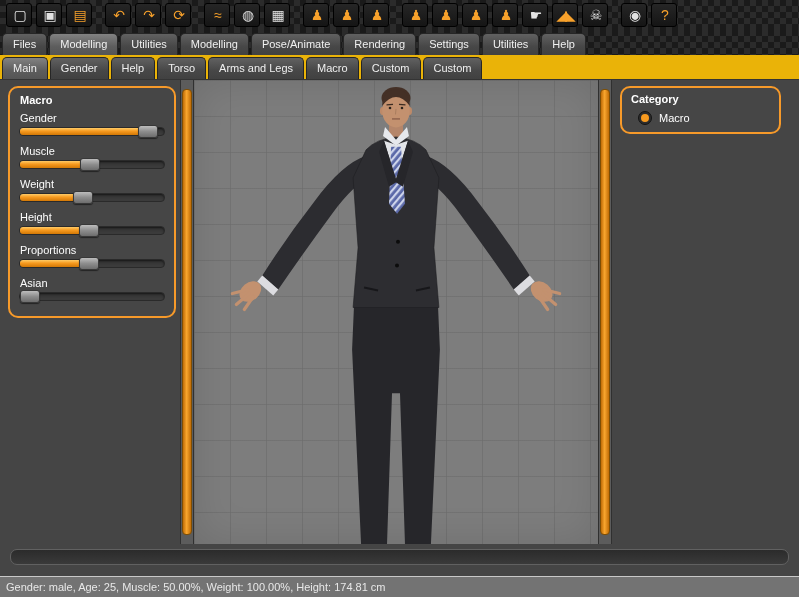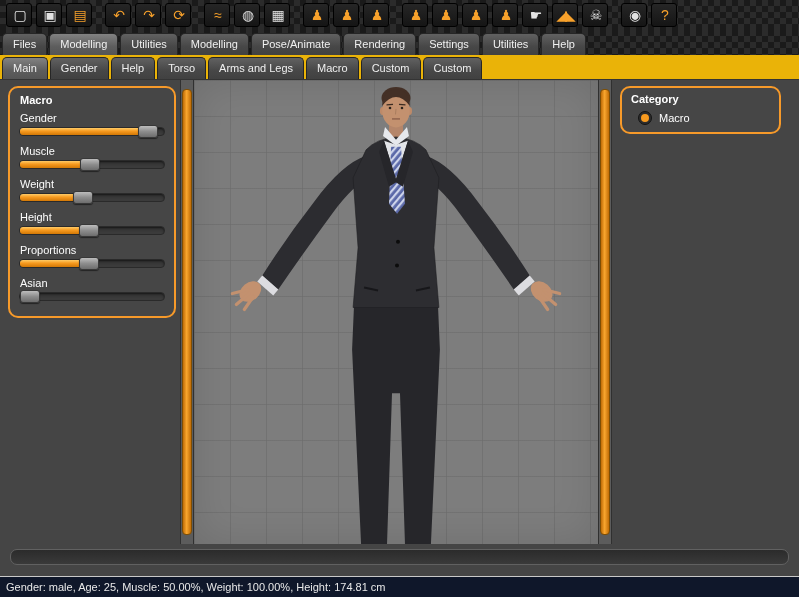--- a/index.html
+++ b/index.html
@@ -63,21 +63,21 @@
   .viewport svg{position:absolute;inset:0;width:100%;height:100%;}
 
   .radio-row{display:flex;align-items:center;gap:7px;margin:2px 0 0 8px;cursor:pointer;}
   .radio{width:12px;height:12px;border-radius:50%;background:#2c2c2c;border:1px solid #141414;position:relative;display:inline-block;flex:none;}
   .radio.checked::after{content:"";position:absolute;inset:2px;border-radius:50%;background:#f79a1f;}
   .radio-label{font-size:11px;color:#ffffff;}
 
   
   .progress-row{height:26px;display:flex;align-items:center;padding:0 10px;flex:none;}
   .progress{flex:1;height:14px;border:1px solid #616161;border-radius:7px;background:linear-gradient(#2b2b2b,#3a3a3a);}
-  .statusbar{margin-top:6px;height:20px;background:#0f172a;border-top:1px solid #c9c9c9;
+  .statusbar{margin-top:6px;height:20px;background:#737373;border-top:1px solid #c9c9c9;
     display:flex;align-items:center;padding:0 6px;font-size:11px;color:#e8e8e8;flex:none;}
 </style>
 </head>
 <body>
 
 <div class="app">
 
   <div class="toolbar checker-bg" id="toolbar">
       <div class="tb-group">
         <button class="tb-btn">

